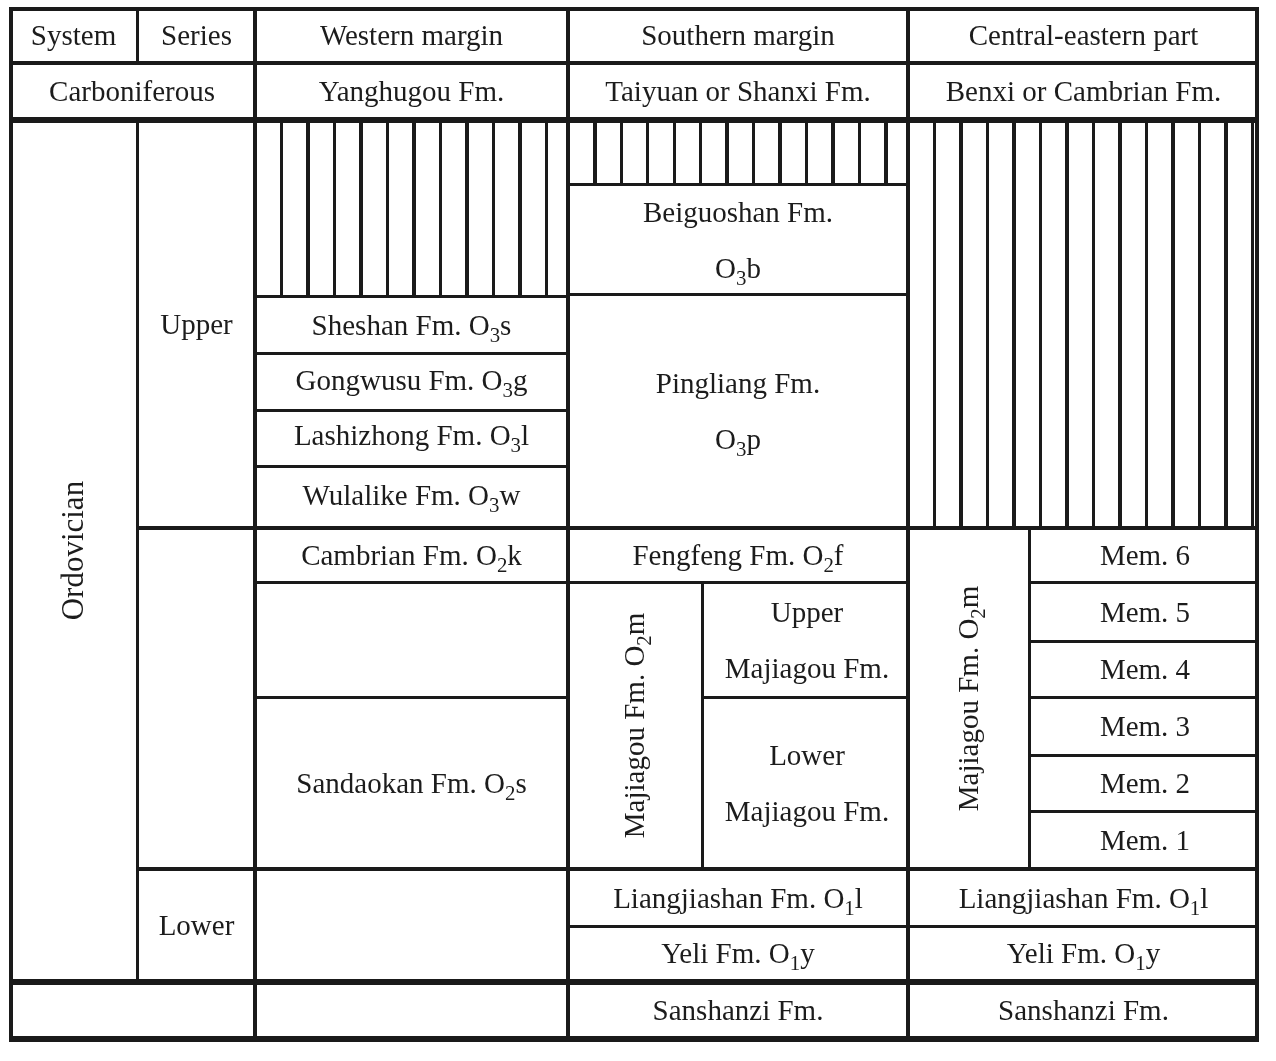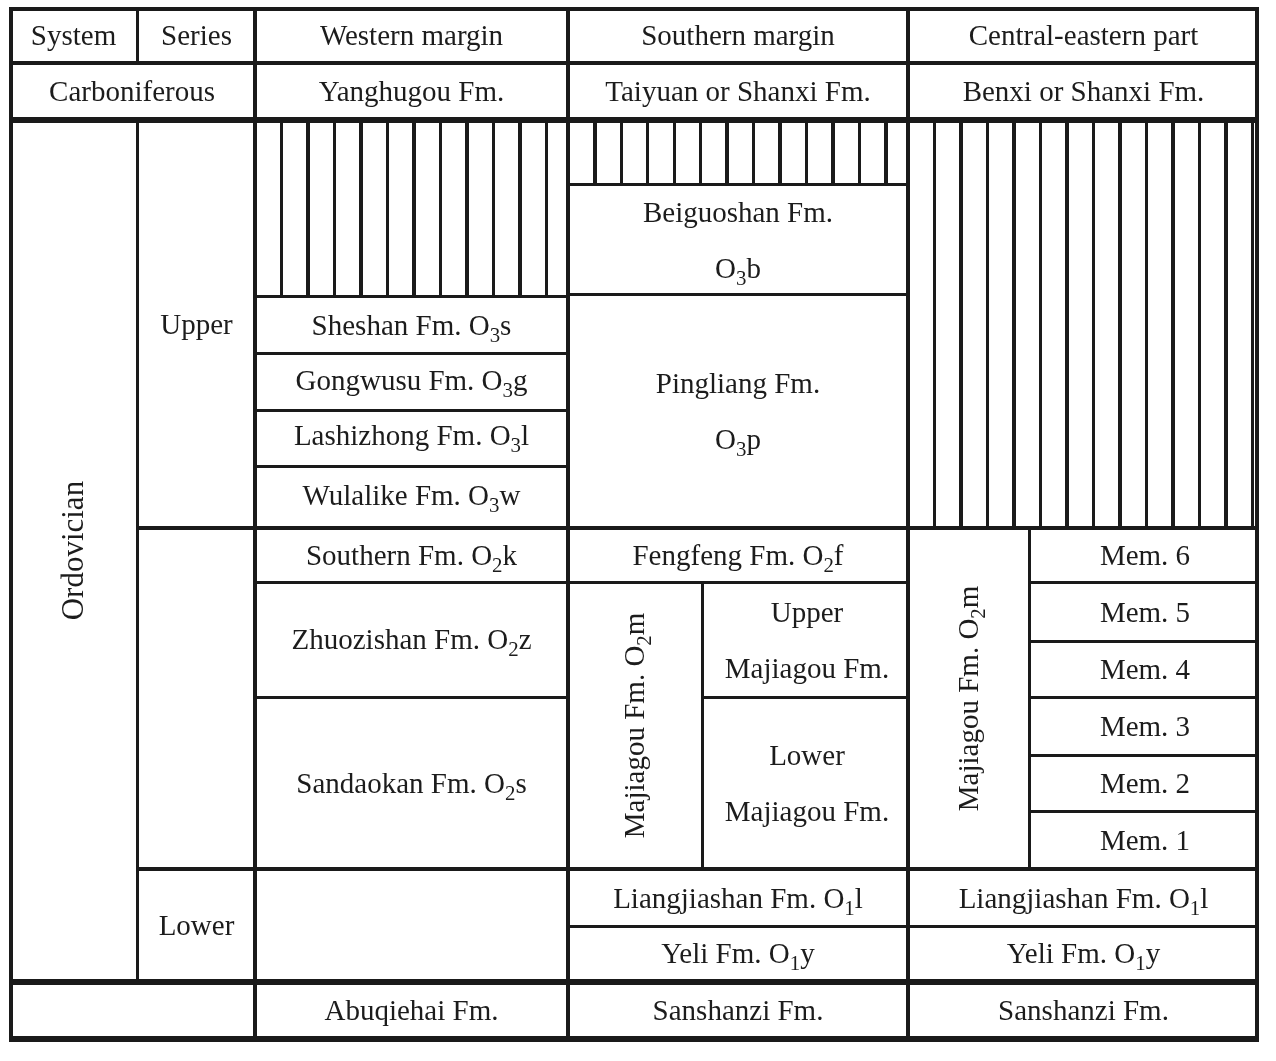--- a/index.html
+++ b/index.html
@@ -97,21 +97,21 @@
   <div class="cell" style="left:9px;top:65px;width:246px;height:52px">
       <span>Carboniferous</span>
     </div>
   <div class="cell" style="left:255px;top:65px;width:313px;height:52px">
       <span>Yanghugou Fm.</span>
     </div>
   <div class="cell" style="left:568px;top:65px;width:340px;height:52px">
       <span>Taiyuan or Shanxi Fm.</span>
     </div>
   <div class="cell" style="left:908px;top:65px;width:351px;height:52px">
-      <span>Benxi or Shanxi Fm.</span>
+      <span>Benxi or Cambrian Fm.</span>
     </div>
 
   <div class="cell" style="left:9px;top:123px;width:127px;height:856px">
       <span class="vlab ord">Ordovician</span>
     </div>
   <div class="cell" style="left:138px;top:123px;width:117px;height:403px">
       <span>Upper</span>
     </div>
   <div class="cell" style="left:138px;top:871px;width:117px;height:108px">
       <span>Lower</span>
@@ -124,24 +124,21 @@
       <span><span>Gongwusu Fm. O</span><sub>3</sub><span>g</span></span>
     </div>
   <div class="cell" style="left:255px;top:409px;width:313px;height:52px">
       <span><span>Lashizhong Fm. O</span><sub>3</sub><span>l</span></span>
     </div>
   <div class="cell" style="left:255px;top:465px;width:313px;height:61px">
       <span><span>Wulalike Fm. O</span><sub>3</sub><span>w</span></span>
     </div>
 
   <div class="cell" style="left:255px;top:530px;width:313px;height:51px">
-      <span><span>Southern Fm. O</span><sub>2</sub><span>k</span></span>
-    </div>
-  <div class="cell" style="left:255px;top:584px;width:313px;height:111px">
-      <span><span>Zhuozishan Fm. O</span><sub>2</sub><span>z</span></span>
+      <span><span>Cambrian Fm. O</span><sub>2</sub><span>k</span></span>
     </div>
   <div class="cell" style="left:255px;top:699px;width:313px;height:168px">
       <span><span>Sandaokan Fm. O</span><sub>2</sub><span>s</span></span>
     </div>
   <div class="cell" style="left:255px;top:871px;width:313px;height:108px"></div>
 
   <div class="cell two" style="left:568px;top:186px;width:340px;height:107px">
     <span>
         <span class="l">Beiguoshan Fm.</span>
         <span class="l"><span>O</span><sub>3</sub><span>b</span></span>
@@ -201,23 +198,20 @@
   <div class="cell" style="left:908px;top:871px;width:351px;height:54px">
       <span><span>Liangjiashan Fm. O</span><sub>1</sub><span>l</span></span>
     </div>
   <div class="cell" style="left:568px;top:928px;width:340px;height:51px">
       <span><span>Yeli Fm. O</span><sub>1</sub><span>y</span></span>
     </div>
   <div class="cell" style="left:908px;top:928px;width:351px;height:51px">
       <span><span>Yeli Fm. O</span><sub>1</sub><span>y</span></span>
     </div>
 
-  <div class="cell" style="left:255px;top:985px;width:313px;height:51px">
-      <span>Abuqiehai Fm.</span>
-    </div>
   <div class="cell" style="left:568px;top:985px;width:340px;height:51px">
       <span>Sanshanzi Fm.</span>
     </div>
   <div class="cell" style="left:908px;top:985px;width:351px;height:51px">
       <span>Sanshanzi Fm.</span>
     </div>
 
 </div>
 
 </body></html>

